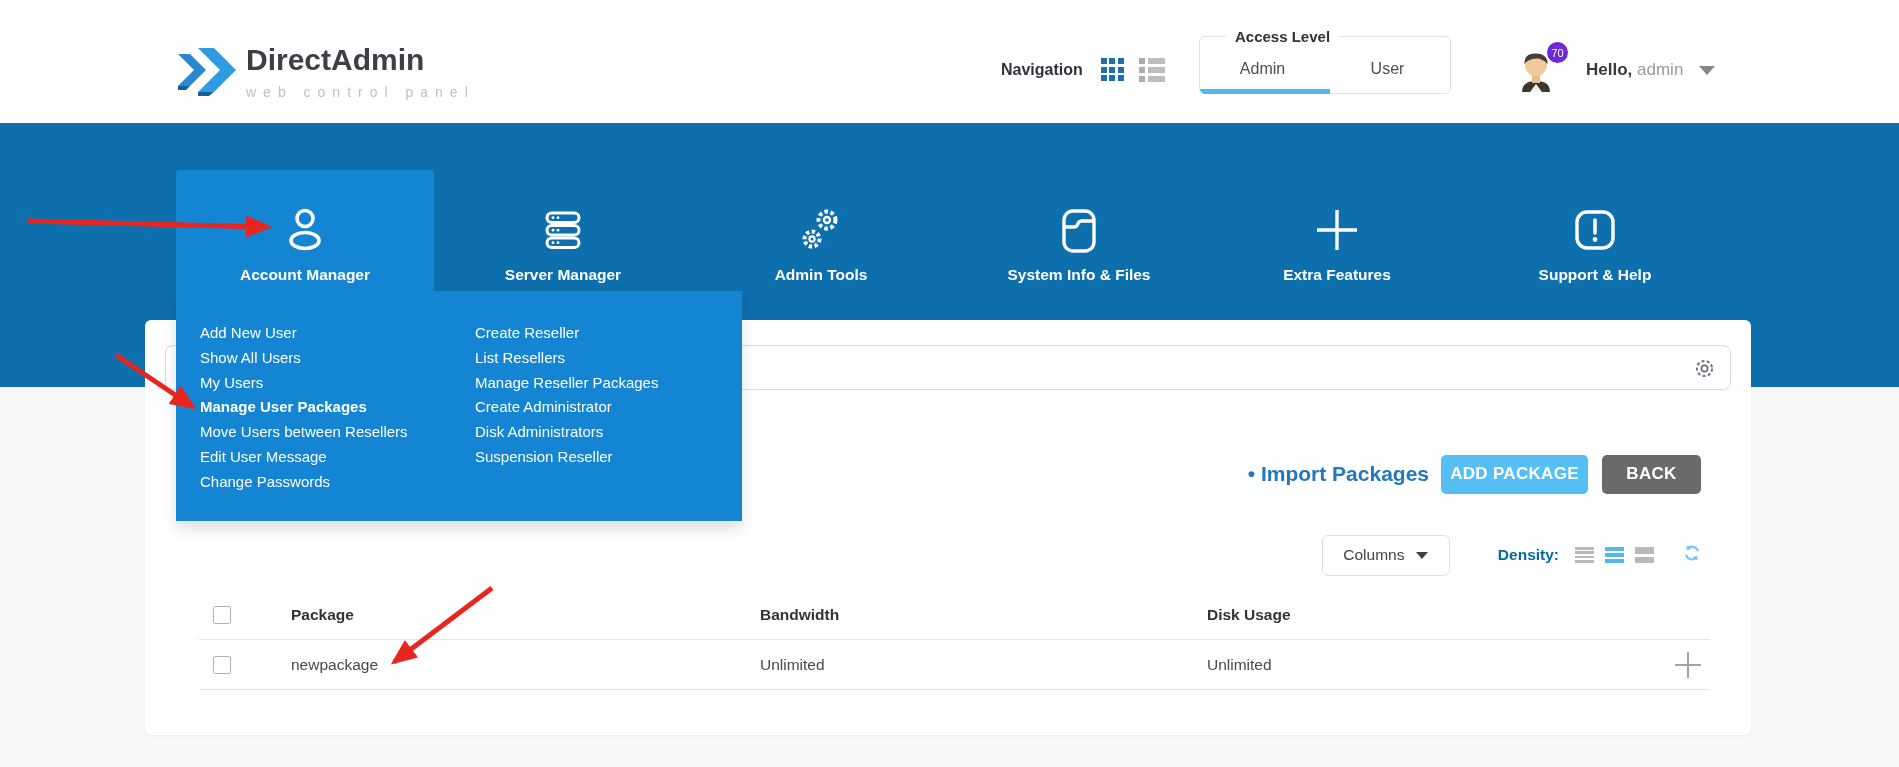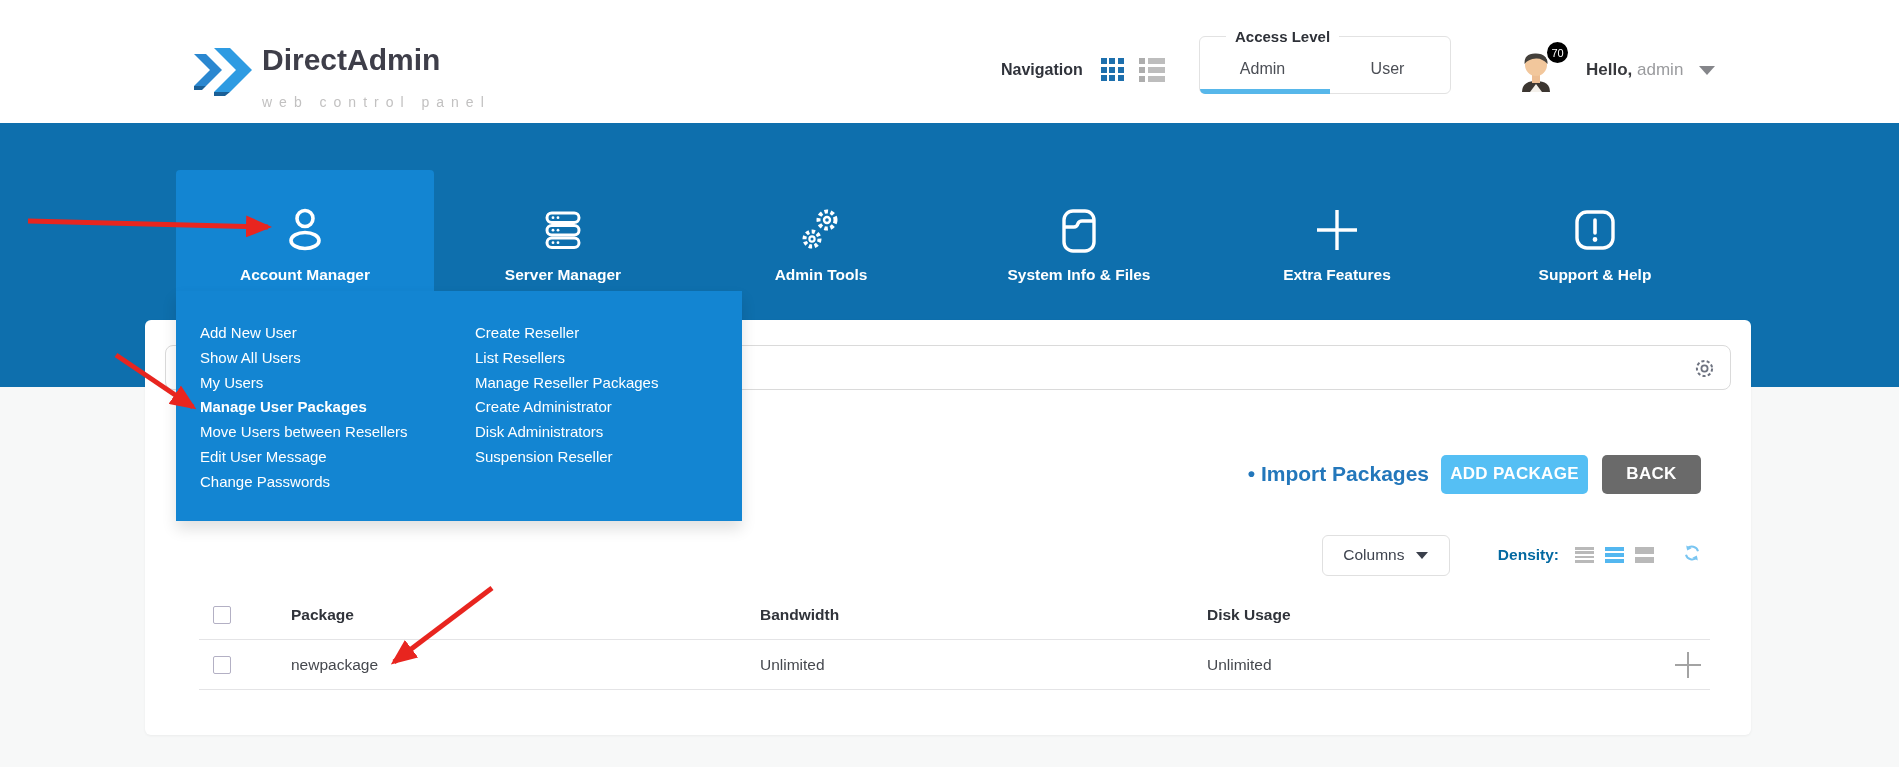--- a/index.html
+++ b/index.html
@@ -2,46 +2,46 @@
 <html><head>
 <meta charset="utf-8">
 <style>
   * { margin:0; padding:0; box-sizing:border-box; }
   html,body { width:1899px; height:767px; overflow:hidden; background:#f7f8f8;
     font-family:"Liberation Sans","DejaVu Sans",sans-serif; }
   .page { position:relative; width:1899px; height:767px; }
 
   
   .header { position:absolute; left:0; top:0; width:1899px; height:123px; background:#ffffff; z-index:3; }
-  .logo { position:absolute; left:192px; top:44px; display:flex; align-items:flex-start; }
+  .logo { position:absolute; left:176px; top:44px; display:flex; align-items:flex-start; }
   .logo-mark { width:62px; height:52px; }
   .logo-text { margin-left:8px; }
   .logo-title { font-size:30px; font-weight:bold; color:#3e3e49; letter-spacing:0px; line-height:32px; }
-  .logo-sub { font-size:14px; color:#c2c1c1; letter-spacing:7px; margin-top:18px; }
+  .logo-sub { font-size:14px; color:#c2c1c1; letter-spacing:7px; margin-top:8px; }
 
   .nav-switch { position:absolute; left:1001px; top:58px; display:flex; align-items:center; }
   .nav-switch-label { font-size:16px; font-weight:bold; color:#30333b; margin-right:18px; }
   .grid-icon { width:24px; height:24px; display:grid; grid-template-columns:repeat(3,6px); grid-template-rows:repeat(3,6px); gap:2.5px; margin-right:14px; cursor:pointer; }
   .grid-icon i { background:#1d6fad; }
   .list-icon { width:26px; height:24px; display:flex; flex-direction:column; justify-content:space-between; cursor:pointer; }
   .list-icon .row { display:flex; gap:3px; }
   .list-icon .sq { width:6px; height:6px; background:#adadad; }
   .list-icon .bar { width:17px; height:6px; background:#bdbdbd; }
 
   .access-box { position:absolute; left:1199px; top:36px; width:252px; height:58px;
     border:1px solid #e2e2e2; border-radius:6px; background:#fff; }
   .access-legend { position:absolute; top:-9px; left:26px; background:#fff; padding:0 9px;
     font-size:15px; font-weight:bold; color:#2e3138; }
   .access-tabs { position:absolute; left:0; top:10px; width:100%; height:44px; display:flex; }
   .access-tab { flex:1; display:flex; align-items:center; justify-content:center; font-size:16px; color:#4b4e55; cursor:pointer; }
   .access-underline { position:absolute; left:0; bottom:-1px; width:52%; height:5px; background:#57b7ea; border-radius:0 0 0 6px; }
 
   .user-area { position:absolute; left:1514px; top:48px; display:flex; align-items:center; cursor:pointer; }
   .avatar-wrap { position:relative; width:44px; height:44px; }
-  .badge { position:absolute; right:-12px; top:-8px; width:25px; height:25px; background:#000000;
+  .badge { position:absolute; right:-12px; top:-8px; width:25px; height:25px; background:#6d28d9;
     border:2px solid #fff; border-radius:50%; color:#fff; font-size:11px; display:flex; align-items:center; justify-content:center; }
   .hello { margin-left:28px; font-size:17px; color:#9a9b9e; white-space:nowrap; }
   .hello b { color:#37383c; }
   .caret-down { width:0; height:0; border-left:8px solid transparent; border-right:8px solid transparent;
     border-top:9px solid #85868a; margin-left:16px; }
 
   
   .blueband { position:absolute; left:0; top:123px; width:1899px; height:264px; background:#0e6fad; z-index:2; }
   .main-nav { position:absolute; left:176px; top:170px; display:flex; z-index:6; }
   .nav-tile { width:258px; height:121px; display:flex; flex-direction:column; align-items:center;

